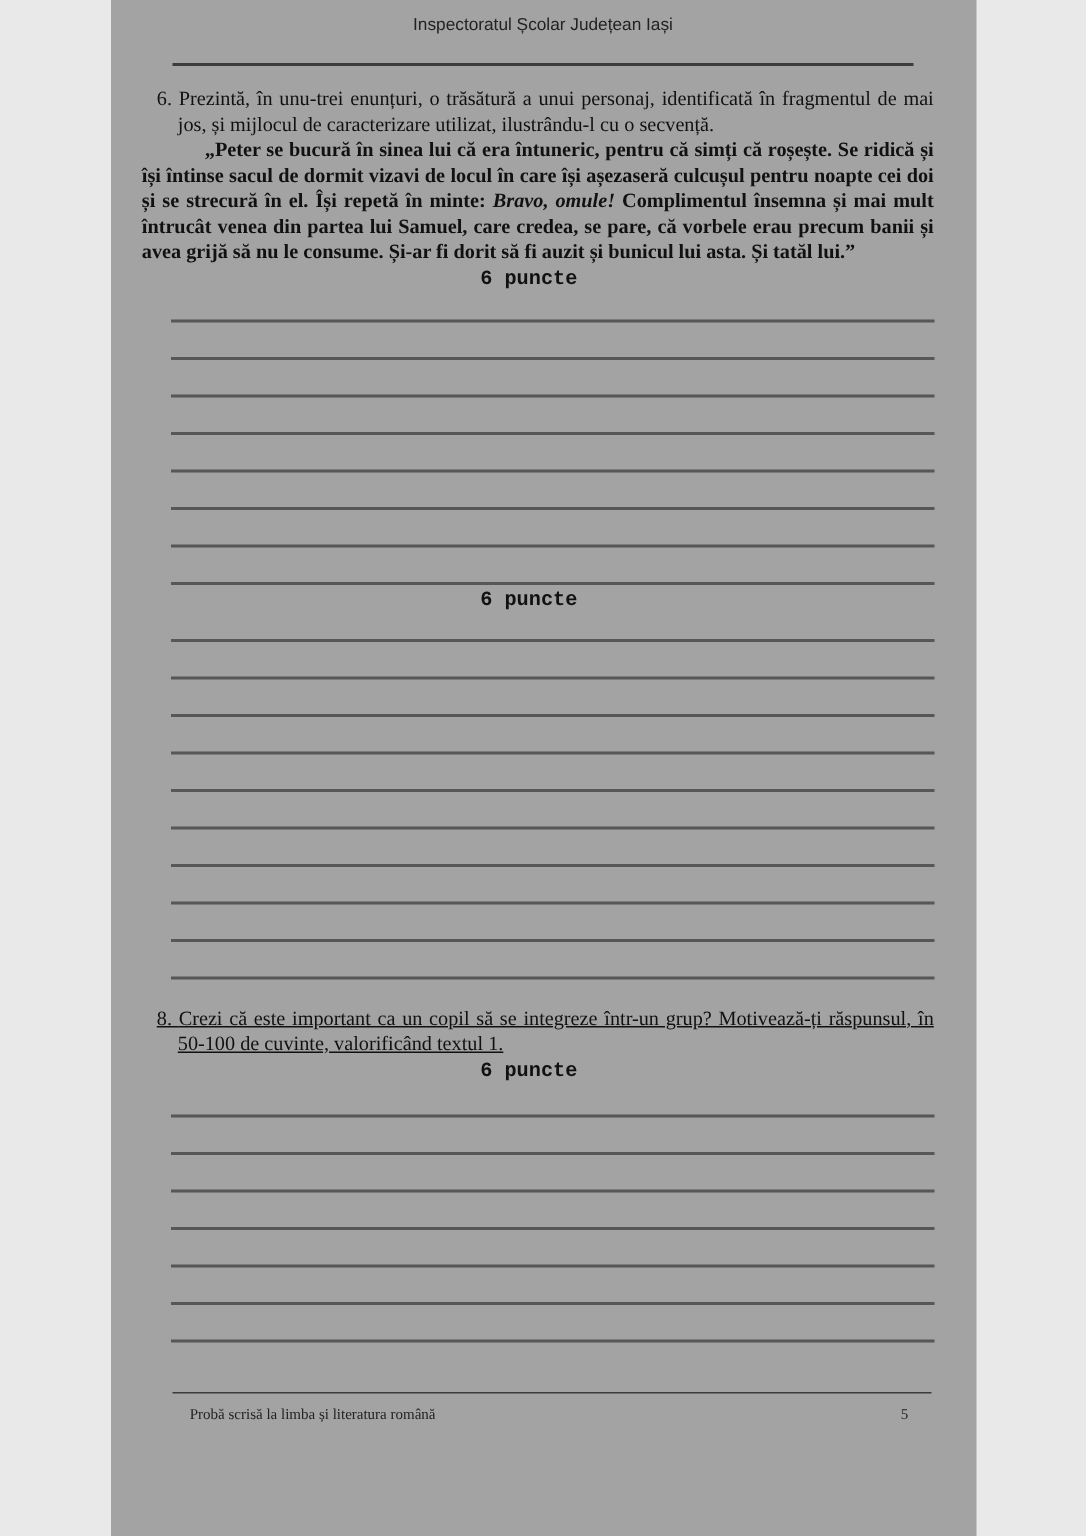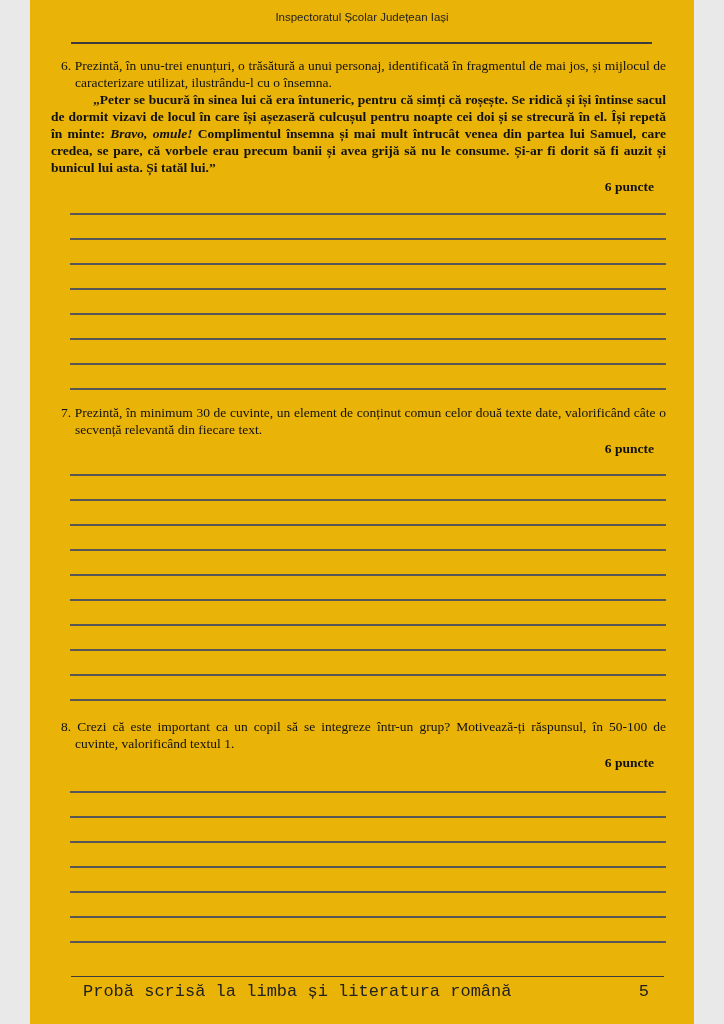--- a/index.html
+++ b/index.html
@@ -1,20 +1,20 @@
 <!DOCTYPE html>
 <html lang="ro"><head>
 <meta charset="utf-8">
 <style>
   html,body { margin:0; padding:0; background:#e9e9e9; }
   .page {
     position:relative;
-    width:664px; height:1024px;
+    width:577px; height:1024px;
     margin:0 auto;
-    background:#eab308;
+    background:#a3a3a3;
     color:#111;
     font-family:"Liberation Serif", serif;
     font-size:13.5px;
     line-height:17px;
     overflow:hidden;
     box-sizing:border-box;
   }
   
   .header-title {
     padding-top:10px;
@@ -32,32 +32,33 @@
   
   .content { margin:0 28px 0 21px; }
   .q-para {
     margin:0;
     padding-left:24px;
     text-indent:-14px;
     text-align:justify;
   }
   .q-para.q6 { margin-top:13px; }
   .q-para.q7 { margin-top:14px; }
-  .q-para.q8 { margin-top:17px; }
+  .q-para.q8 { margin-top:17px;text-decoration:underline; }
   .quote {
     margin:0;
     text-indent:42px;
     text-align:justify;
     font-weight:bold;
   }
   .points {
     margin:2px 0 0 0;
     padding-right:12px;
-    text-align:right;
+    text-align:center;
     font-weight:bold;
+    font-family:Liberation Mono, monospace;
   }
   
   .answer-lines { margin:0; }
   .answer-lines.al-q6 { margin-top:18px; }
   .answer-lines.al-q7 { margin-top:17px; }
   .answer-lines.al-q8 { margin-top:20px; }
   .answer-line {
     height:2px;
     background:#575757;
     margin-left:19px;
@@ -67,58 +68,57 @@
   .footer-rule {
     height:1.5px;
     background:#3c3c3c;
     margin:33px 30px 0 41px;
   }
   .footer-row {
     margin-top:6px;
     padding:0 45px 0 53px;
     display:flex;
     align-items:baseline;
-    font-family:Liberation Mono, monospace;
-    font-size:17px;
+    font-family:Liberation Serif, serif;
+    font-size:10px;
     line-height:14px;
     color:#222;
     gap:27px;
   }
   .footer-left  { flex:1; text-align:left; }
   .footer-center{ flex:0 0 auto; text-align:center; padding-top:2px; }
   .footer-right { flex:1; text-align:right; }
 </style>
 </head>
 <body>
 
 <div class="page">
 
   <div class="header-title">Inspectoratul Școlar Județean Iași</div>
   <div class="header-rule"></div>
 
   <div class="content">
 
     <section>
-      <p class="q-para q6"><span>6.</span> <span>Prezintă, în unu-trei enunțuri, o trăsătură a unui personaj, identificată în fragmentul de mai jos, și mijlocul de caracterizare utilizat, ilustrându-l cu o însemna.</span></p>
+      <p class="q-para q6"><span>6.</span> <span>Prezintă, în unu-trei enunțuri, o trăsătură a unui personaj, identificată în fragmentul de mai jos, și mijlocul de caracterizare utilizat, ilustrându-l cu o secvență.</span></p>
       <p class="quote"><span>„Peter se bucură în sinea lui că era întuneric, pentru că simți că roșește. Se ridică și își întinse sacul de dormit vizavi de locul în care își așezaseră culcușul pentru noapte cei doi și se strecură în el. Își repetă în minte: </span><i>Bravo, omule!</i><span> Complimentul însemna și mai mult întrucât venea din partea lui Samuel, care credea, se pare, că vorbele erau precum banii și avea grijă să nu le consume. Și-ar fi dorit să fi auzit și bunicul lui asta. Și tatăl lui.”</span></p>
       <p class="points">6 puncte</p>
       <div class="answer-lines al-q6">
           <div class="answer-line"></div>
           <div class="answer-line"></div>
           <div class="answer-line"></div>
           <div class="answer-line"></div>
           <div class="answer-line"></div>
           <div class="answer-line"></div>
           <div class="answer-line"></div>
           <div class="answer-line"></div>
         </div>
     </section>
 
     <section>
-      <p class="q-para q7"><span>7.</span> <span>Prezintă, în minimum 30 de cuvinte, un element de conținut comun celor două texte date, valorificând câte o secvență relevantă din fiecare text.</span></p>
       <p class="points">6 puncte</p>
       <div class="answer-lines al-q7">
           <div class="answer-line"></div>
           <div class="answer-line"></div>
           <div class="answer-line"></div>
           <div class="answer-line"></div>
           <div class="answer-line"></div>
           <div class="answer-line"></div>
           <div class="answer-line"></div>
           <div class="answer-line"></div>

